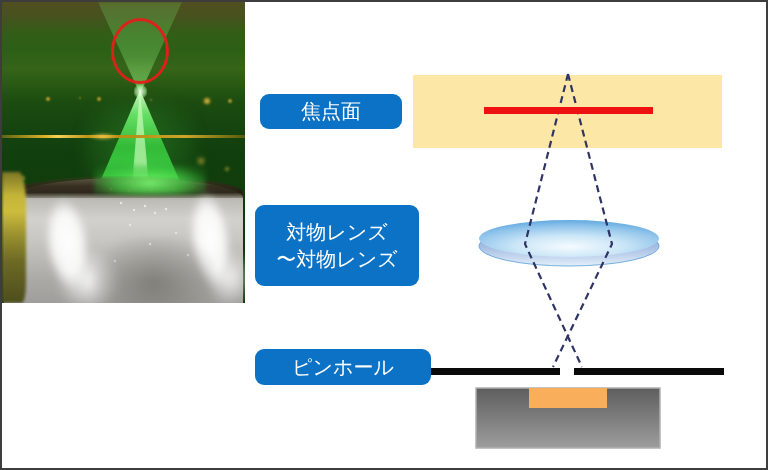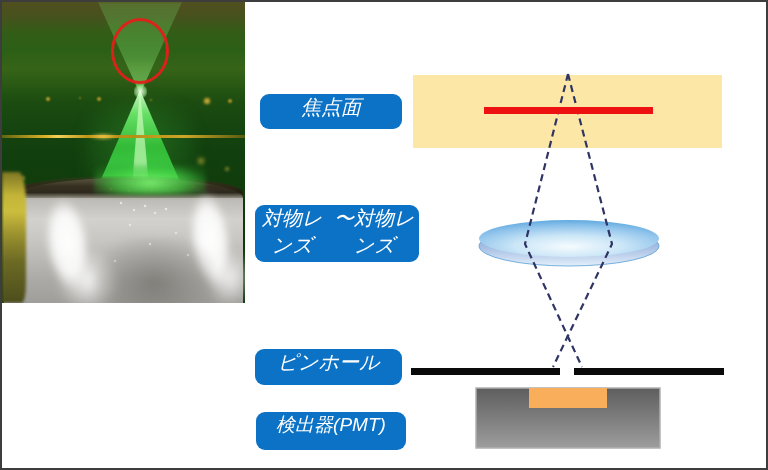--- a/index.html
+++ b/index.html
@@ -56,24 +56,24 @@
   .yellow-corner{left:0;top:170px;width:24px;height:131px;filter:blur(1.5px);
     border-radius:0 30% 18% 0 / 0 25% 15% 0;
     background:linear-gradient(180deg,#7d7524 0%,#c3b438 18%,#cdbd3e 30%,#9a902e 48%,#6d6a24 68%,#4c4d1c 100%);}
   .metal-glow{left:92px;top:163px;width:112px;height:30px;filter:blur(2px);
     background:radial-gradient(ellipse at 50% 60%,rgba(120,245,110,0.95),rgba(70,210,70,0.7) 45%,rgba(40,150,40,0.25) 75%,transparent);}
   .red-circle{left:109px;top:16px;width:58px;height:66px;border:3.5px solid rgba(225,32,25,0.95);border-radius:50%;background:transparent;}
 
   
   .diagram-svg{position:absolute;left:0;top:0;width:768px;height:470px;}
   .label{position:absolute;background:#0b72c6;color:#ffffff;border-radius:9px;
-    display:flex;align-items:flex-start;justify-content:center;text-align:center;font-size:20px;font-style:italic;}
+    display:flex;align-items:center;justify-content:center;text-align:center;font-size:20px;}
   .label-focal{left:258px;top:92px;width:142px;height:35px;}
-  .label-lens{left:253px;top:203px;width:164px;height:57px;line-height:27px;}
-  .label-pinhole{left:253px;top:347px;width:147px;height:36px;}
+  .label-lens{left:253px;top:203px;width:164px;height:81px;flex-direction:column;line-height:27px;}
+  .label-pinhole{left:253px;top:347px;width:176px;height:36px;}
   .label-detector{left:254px;top:410px;width:150px;height:38px;font-size:19px;}
 </style>
 </head>
 <body>
 
 <div class="frame">
 
   <div class="photo">
     <div class="layer faint-cone"></div>
     <div class="layer beam-haze"></div>
@@ -136,17 +136,14 @@
   <div class="label label-focal">
     <span>焦点面</span>
   </div>
   <div class="label label-lens">
     <span>対物レンズ</span>
     <span>〜対物レンズ</span>
   </div>
   <div class="label label-pinhole">
     <span>ピンホール</span>
   </div>
-  <div class="label label-detector">
-    <span>検出器(PMT)</span>
-  </div>
 
 </div>
 
 </body></html>

